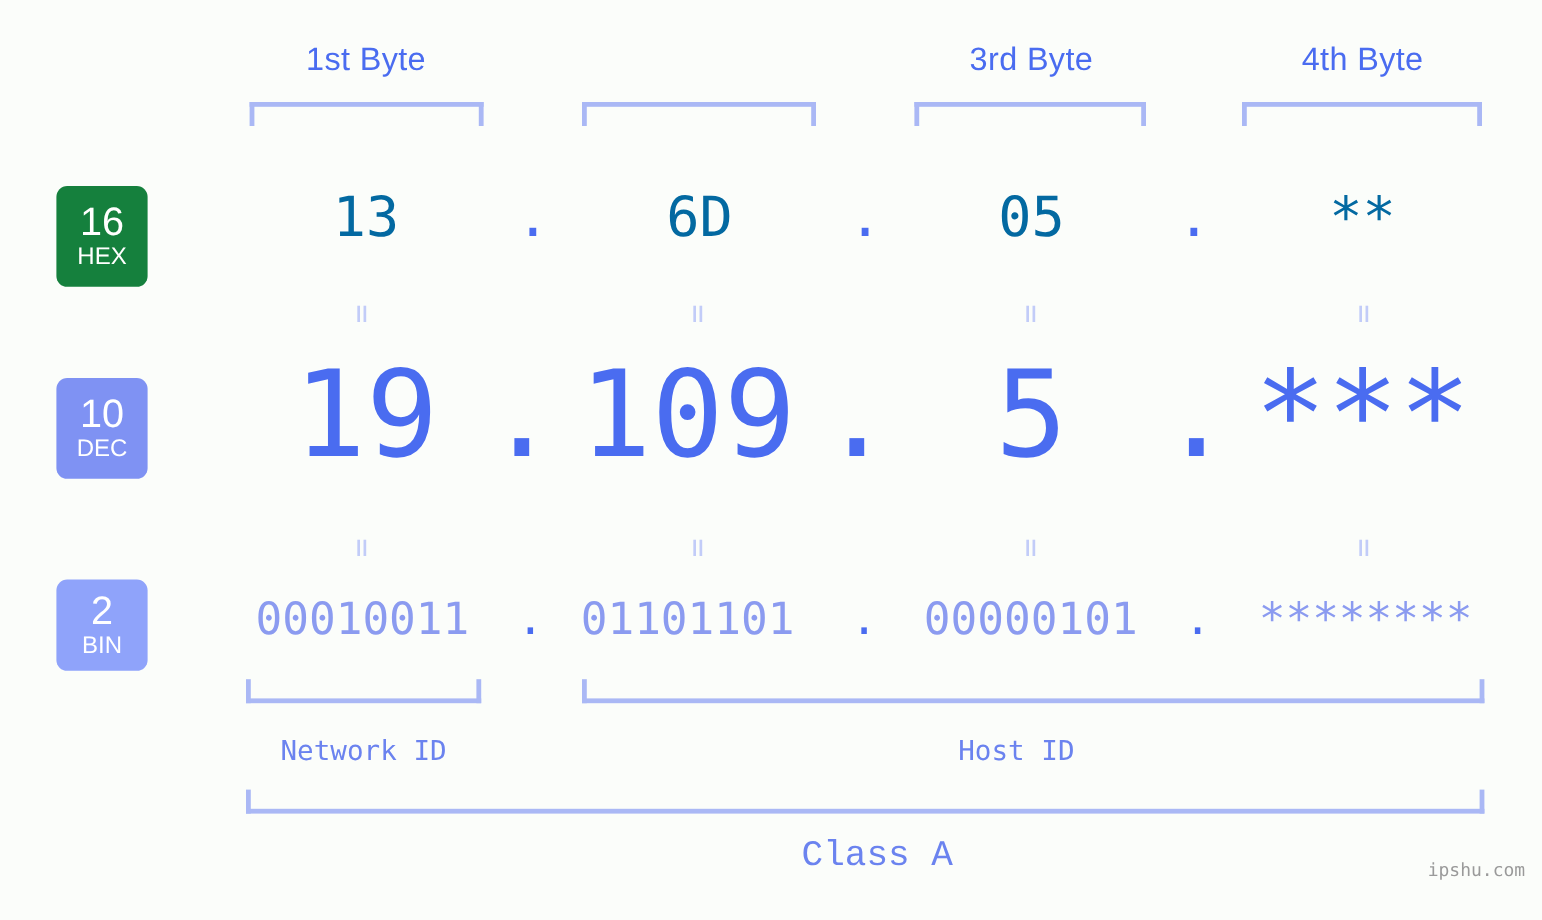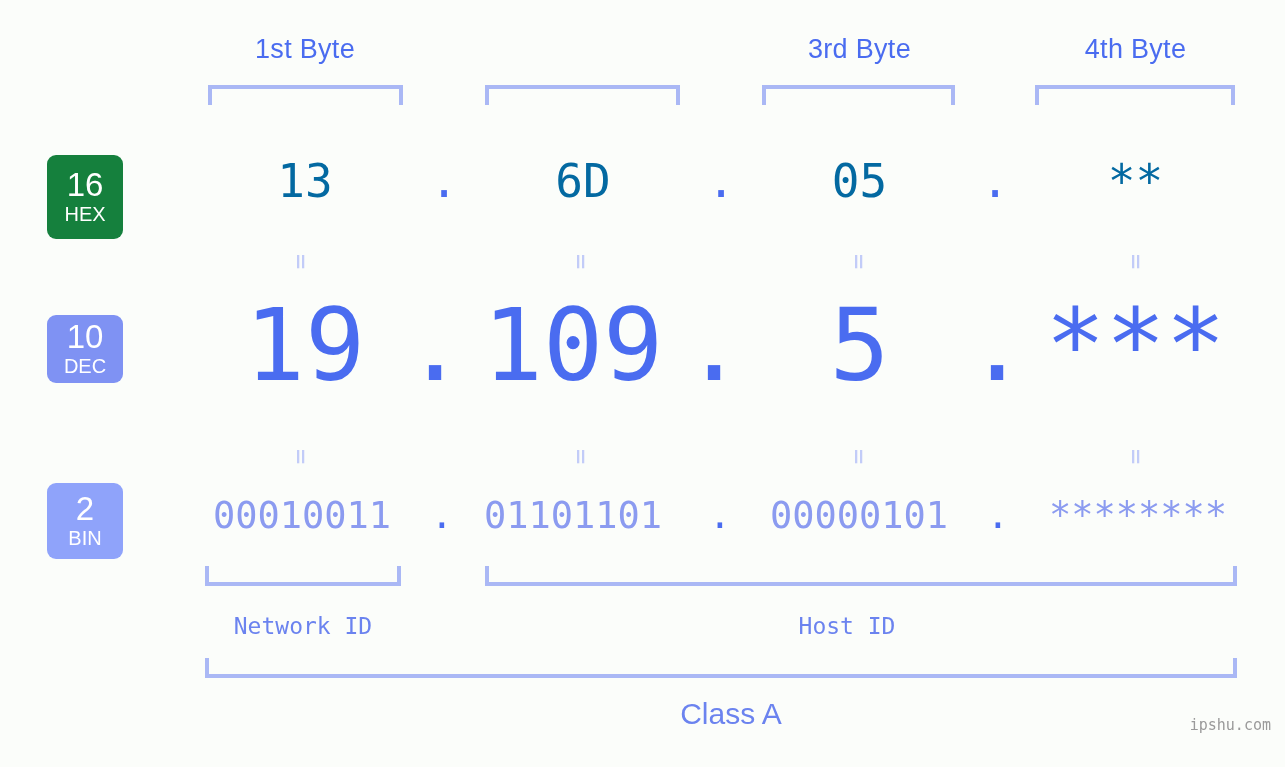--- a/index.html
+++ b/index.html
@@ -64,21 +64,21 @@
     font-size: 33px;
     font-weight: 400;
     line-height: 1.05;
   }
   .badge .abbr {
     font-size: 20px;
     font-weight: 400;
     line-height: 1.15;
   }
   #badge-hex { top: 155px; height: 84px; background: #15803d; }
-  #badge-dec { top: 315px; height: 68px; background: #7f92f3; }
+  #badge-dec { top: 315px; height: 84px; background: #7f92f3; }
   #badge-bin { top: 483px; height: 76px; background: #8fa3fa; }
 
   
   .row { position: absolute; left: 0; width: 1285px; }
 
   .cell {
     position: absolute;
     text-align: center;
   }
 
@@ -152,21 +152,21 @@
     text-align: center;
     font-family: "DejaVu Sans Mono", monospace;
     font-size: 23px;
     color: #6b83ef;
     top: 613px;
   }
 
   .class-label {
     position: absolute;
     text-align: center;
-    font-family: Liberation Sans, sans-serif;
+    font-family: Liberation Mono, monospace;
     font-size: 30px;
     color: #6b83ef;
     top: 697px;
   }
 
   .watermark {
     position: absolute;
     right: 14px;
     top: 716px;
     font-family: "DejaVu Sans Mono", monospace;

